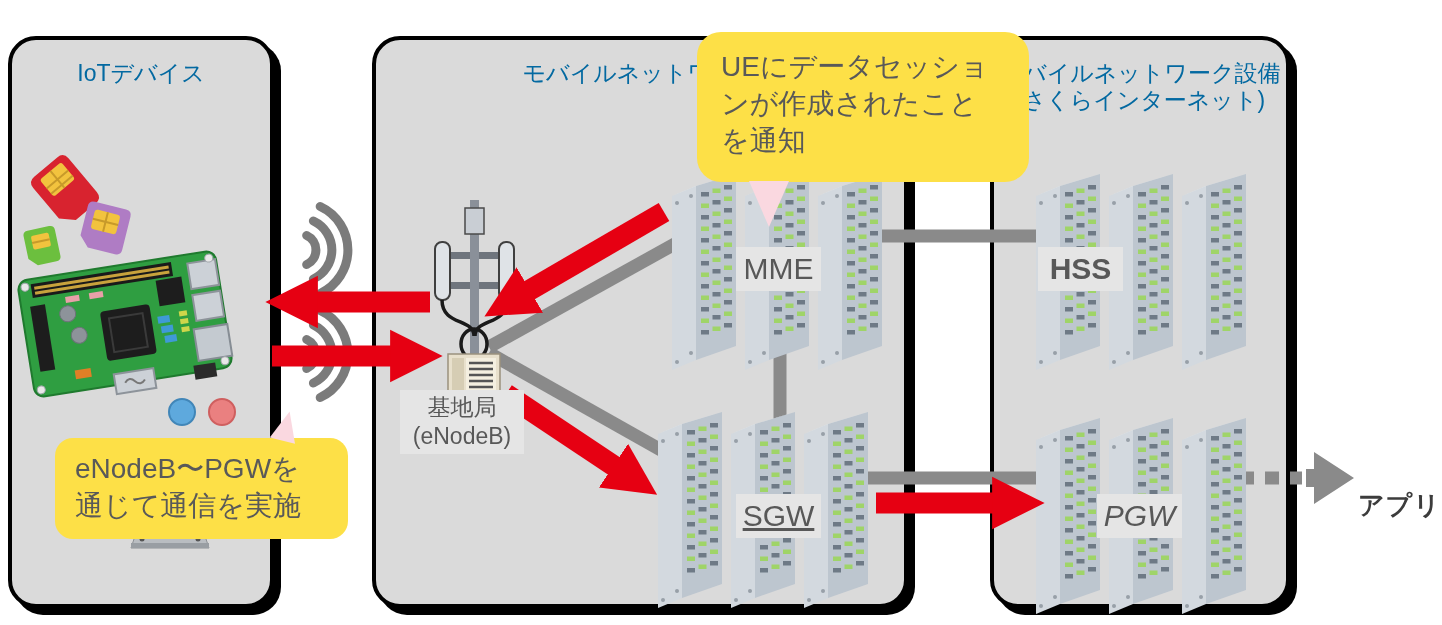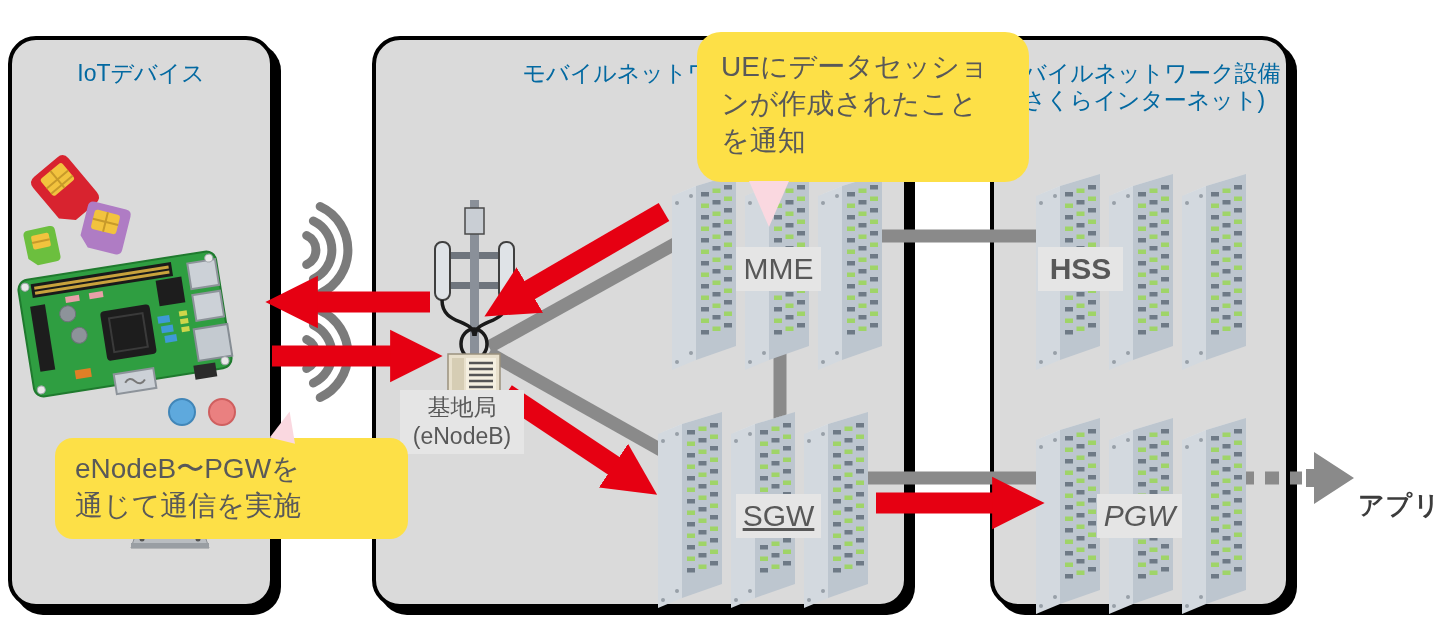--- a/index.html
+++ b/index.html
@@ -39,21 +39,21 @@
 
   #app-label{position:absolute;left:1358px;top:488px;z-index:5;font-size:26px;
              font-weight:bold;color:#3c3c3c;letter-spacing:1px;}
 
   .callout{position:absolute;background:#fde047;color:#595959;z-index:6;
            white-space:pre-line;font-size:28px;line-height:1.33;box-sizing:border-box;margin-top:26px;}
   #callout-session{left:697px;top:6px;width:332px;height:150px;border-radius:24px;
                    padding:16px 24px;}
   #callout-session::after{content:"";position:absolute;left:52px;bottom:-45px;width:0;height:0;
                    border:solid transparent;border-width:46px 20px 0 20px;border-top-color:#fad8e0;}
-  #callout-comm{left:55px;top:412px;width:353px;height:101px;border-radius:18px;
+  #callout-comm{left:55px;top:412px;width:293px;height:101px;border-radius:18px;
                    padding:12px 20px;}
   #callout-comm::before{content:"";position:absolute;left:218px;top:-27px;width:0;height:0;
                    border:solid transparent;border-width:0 13px 30px 13px;
                    border-bottom-color:#fad8e0;transform:rotate(14deg);}
 </style>
 </head>
 <body>
 
 <div id="canvas">
 

